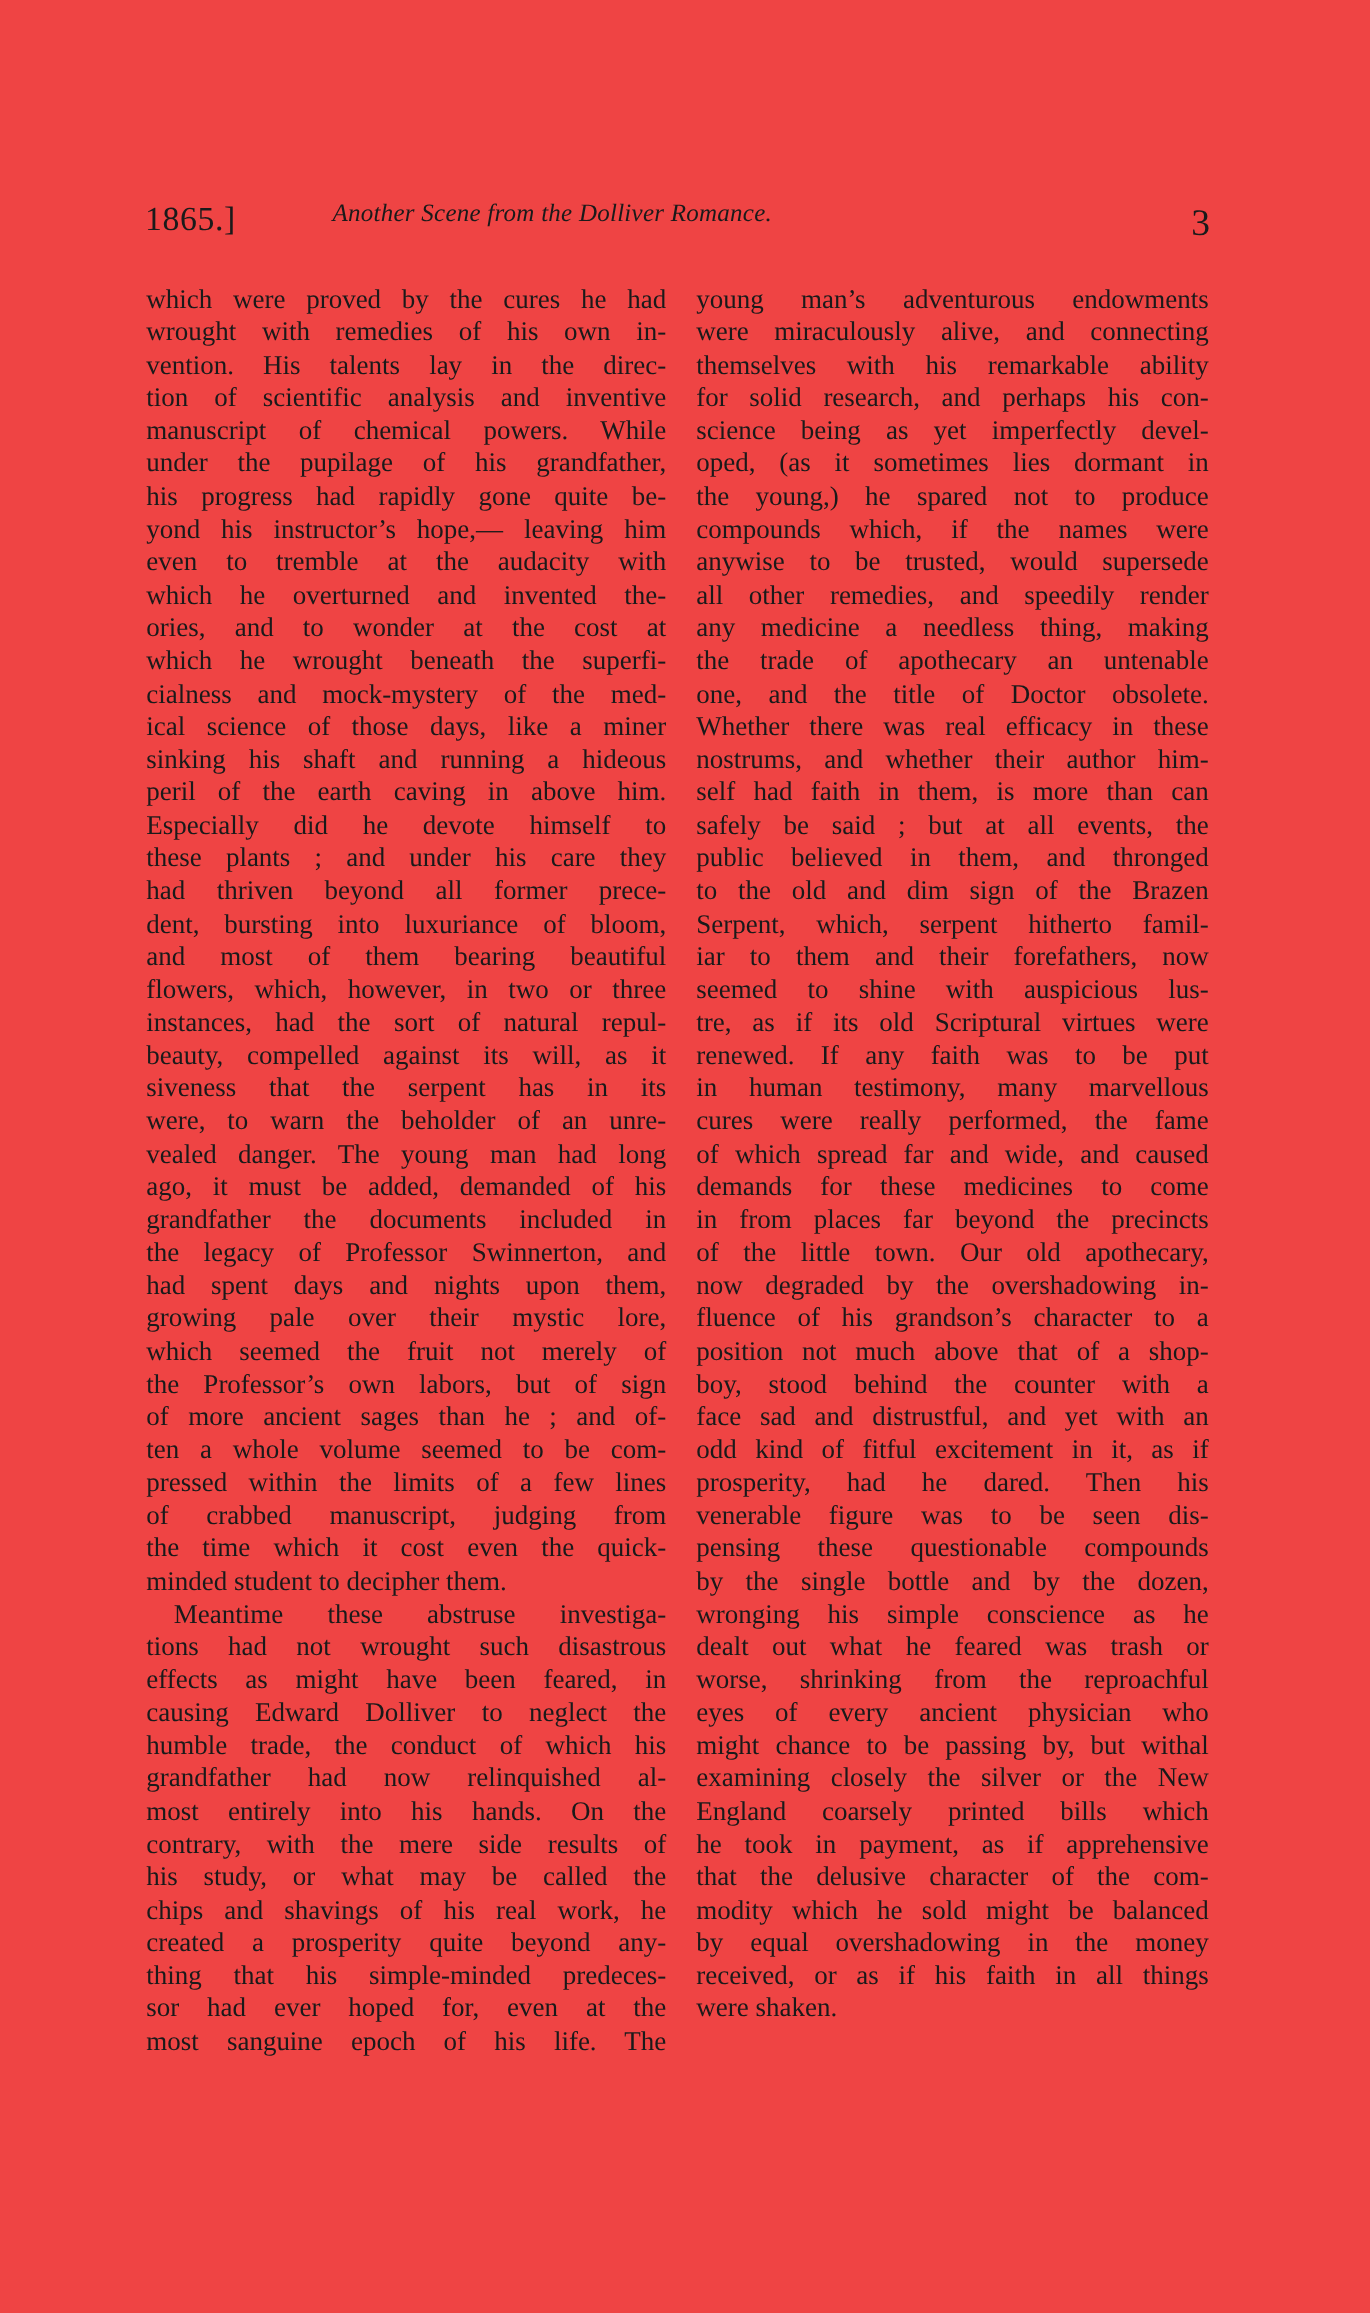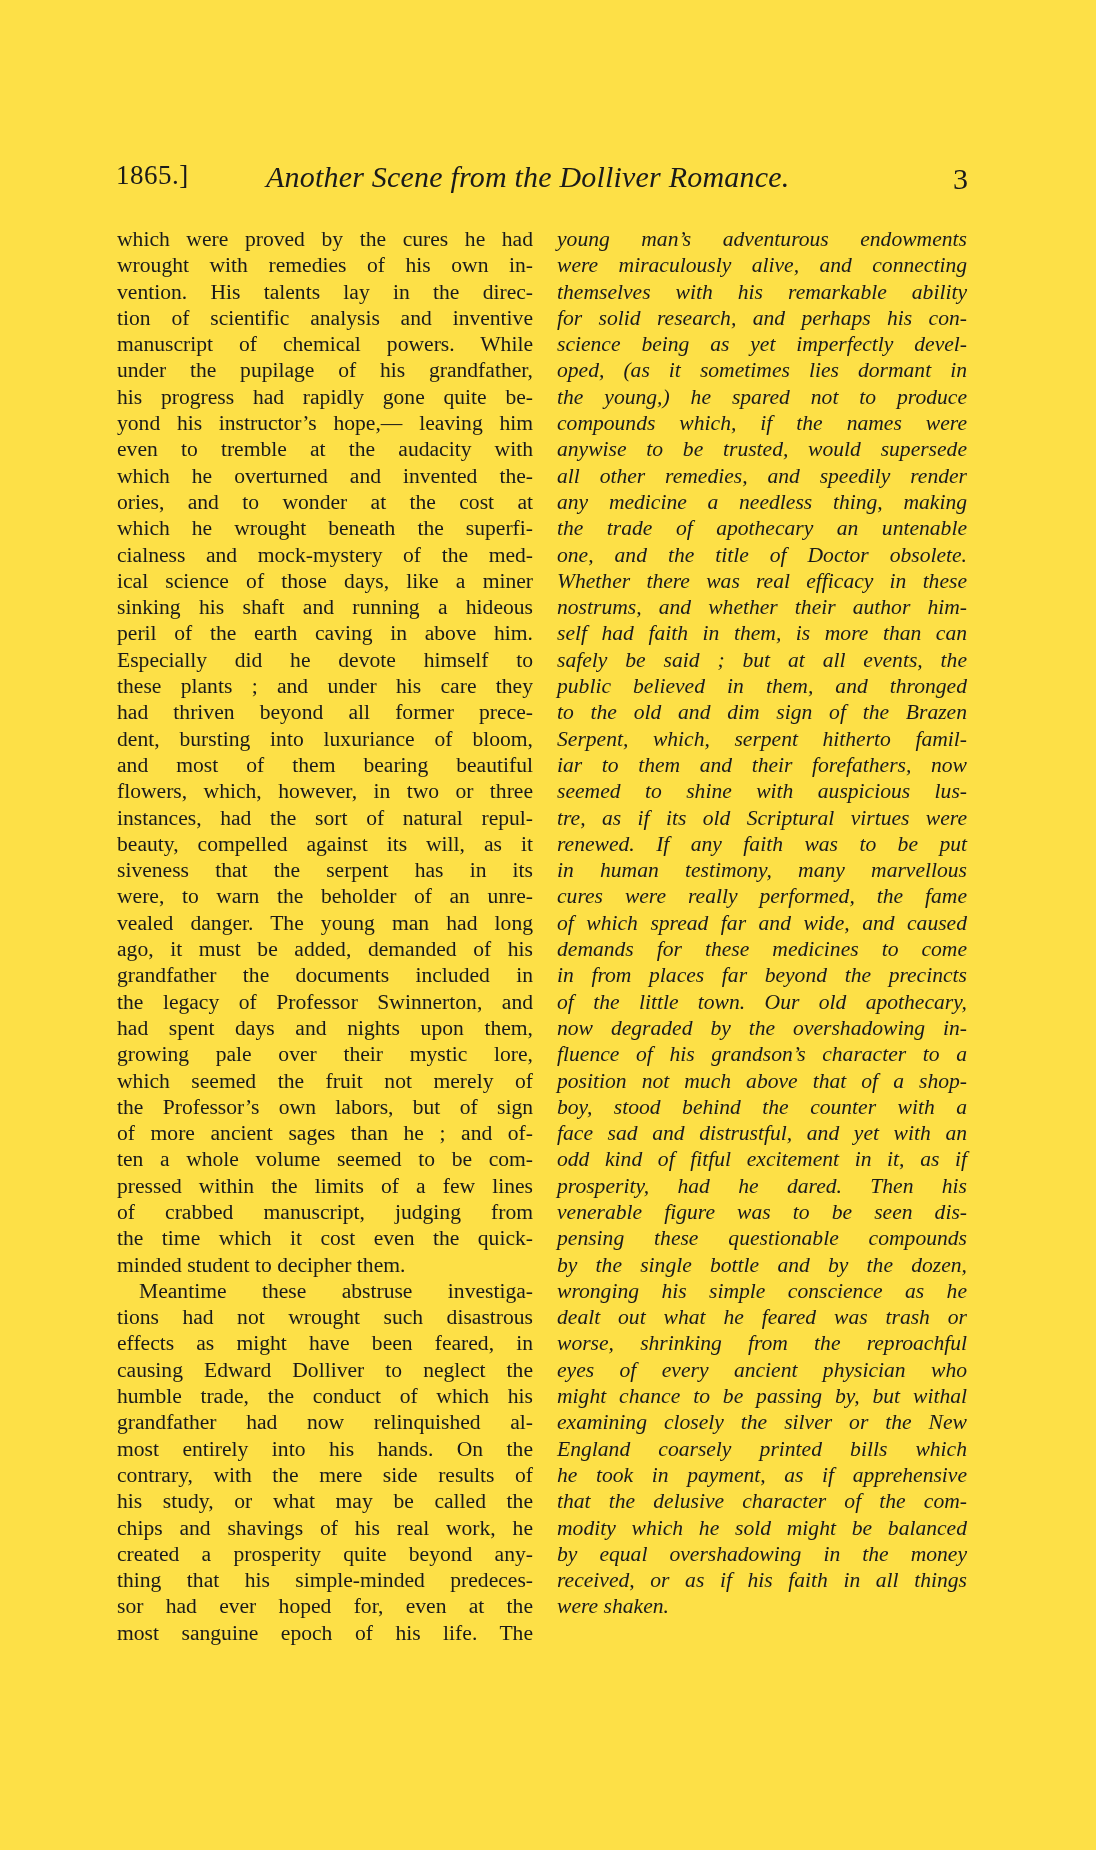--- a/index.html
+++ b/index.html
@@ -1,24 +1,24 @@
 <!DOCTYPE html>
 <html><head>
 <meta charset="utf-8">
 <style>
   html, body { margin: 0; padding: 0; background: #ffffff; }
   body { width: 1096px; height: 1850px; position: relative; overflow: hidden; color: #1a1a1a; }
-  .page { position: absolute; left: 0; top: 0; width: 1096px; height: 1850px; background: #fde047; }
+  .page { position: absolute; left: 0; top: 0; width: 1096px; height: 1850px; background: #ef4444; }
   .running-head { position: absolute; top: 160px; left: 116px; width: 852px; height: 40px; font-family: "Liberation Serif", serif; }
   .rh-year { position: absolute; left: 0; top: 0; font-size: 27px; letter-spacing: 0.5px; }
-  .rh-title { position: absolute; left: 150px; top: 0; font-size: 30px; font-style: italic; letter-spacing: 0.2px; }
+  .rh-title { position: absolute; left: 150px; top: 0; font-size: 20px; font-style: italic; letter-spacing: 0.2px; }
   .rh-page { position: absolute; right: 0; top: 2px; font-size: 30px; }
   .column { position: absolute; top: 226px; font-family: "Liberation Serif", serif; font-size: 21.6px; line-height: 26.3px; }
   .col-left { left: 117px; width: 416px; }
-  .col-right { left: 557px; width: 410px; font-style: italic; }
+  .col-right { left: 557px; width: 410px; }
   .line { display: block; height: 26.3px; white-space: nowrap; text-align: justify; text-align-last: justify; overflow: visible; }
   .line.last { text-align-last: left; }
   .line.indent { padding-left: 22px; }
 </style>
 </head>
 <body>
 
 <div class="page">
   <div class="running-head">
     <span class="rh-year">1865.]</span>

